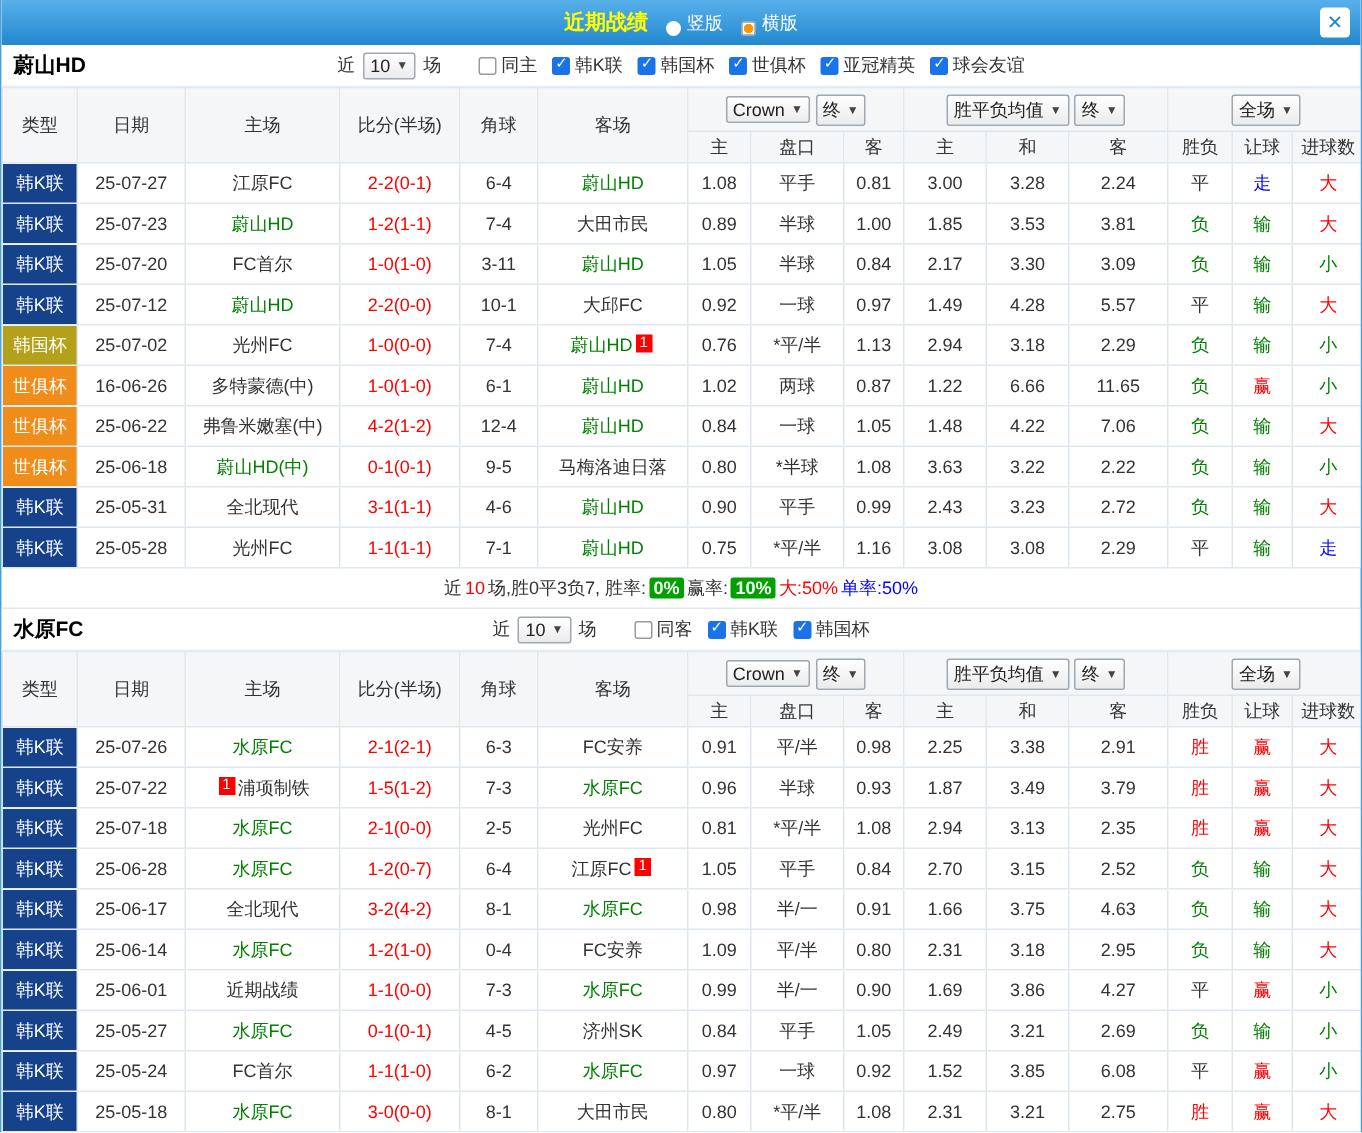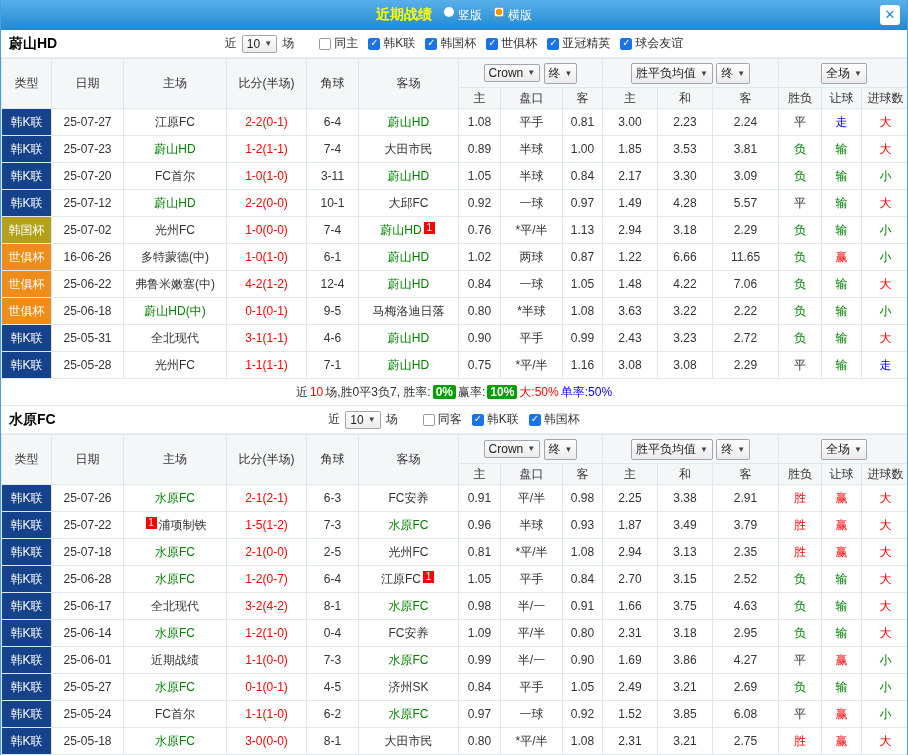--- a/index.html
+++ b/index.html
@@ -7,21 +7,21 @@
   body {
     width:908px; height:755px; overflow:hidden; background:#fff;
     font-family:"Liberation Sans","DejaVu Sans",sans-serif; font-size:12px; color:#333;
   }
   .dialog { width:908px; height:755px; border-left:1px solid #4aa0dc; border-right:1px solid #4aa0dc; overflow:hidden; background:#fff; }
 
   
   .titlebar { height:30px; background:linear-gradient(#58b0ea,#2288cf); display:flex; align-items:center; position:relative; }
   .title-center { margin:0 auto; display:flex; align-items:center; gap:12px; }
   .title { color:#ffff00; font-weight:bold; font-size:14px; }
-  .radio-label { color:#fff; font-size:12px; display:inline-flex; align-items:flex-start; gap:4px; cursor:pointer; }
+  .radio-label { color:#fff; font-size:12px; display:inline-flex; align-items:flex-end; gap:4px; cursor:pointer; }
   .radio { width:10px; height:10px; border-radius:50%; background:#fff; display:inline-block; }
   .radio.sel { background:radial-gradient(circle,#ff9600 0 52%,#fff 58%); }
   .close-btn { position:absolute; right:7px; top:5px; width:20px; height:20px; background:#fff; border-radius:3px;
     color:#1f86cd; font-weight:bold; font-size:13px; line-height:20px; text-align:center; cursor:pointer; }
 
   
   .team-header { height:28px; background:#fff; display:flex; align-items:center; justify-content:center; position:relative; border-bottom:1px solid #e7eef5; }
   .team-name { position:absolute; left:8px; font-weight:bold; font-size:14px; color:#000; }
   .filters { display:flex; align-items:center; gap:5px; }
   .cbs { display:inline-flex; gap:10px; margin-left:20px; }
@@ -186,21 +186,21 @@
           <td class="type t-kl">韩K联</td>
           <td>25-07-27</td>
           <td><span>江原FC</span></td>
           <td class="c-red">2-2(0-1)</td>
           <td>6-4</td>
           <td><span class="c-green">蔚山HD</span></td>
           <td>1.08</td>
           <td>平手</td>
           <td>0.81</td>
           <td>3.00</td>
-          <td>2.23</td>
+          <td>3.28</td>
           <td>2.24</td>
           <td class="c-black">平</td>
           <td class="c-blue">走</td>
           <td class="c-red">大</td>
         </tr>
         <tr>
           <td class="type t-kl">韩K联</td>
           <td>25-07-23</td>
           <td><span class="c-green">蔚山HD</span></td>
           <td class="c-red">1-2(1-1)</td>

